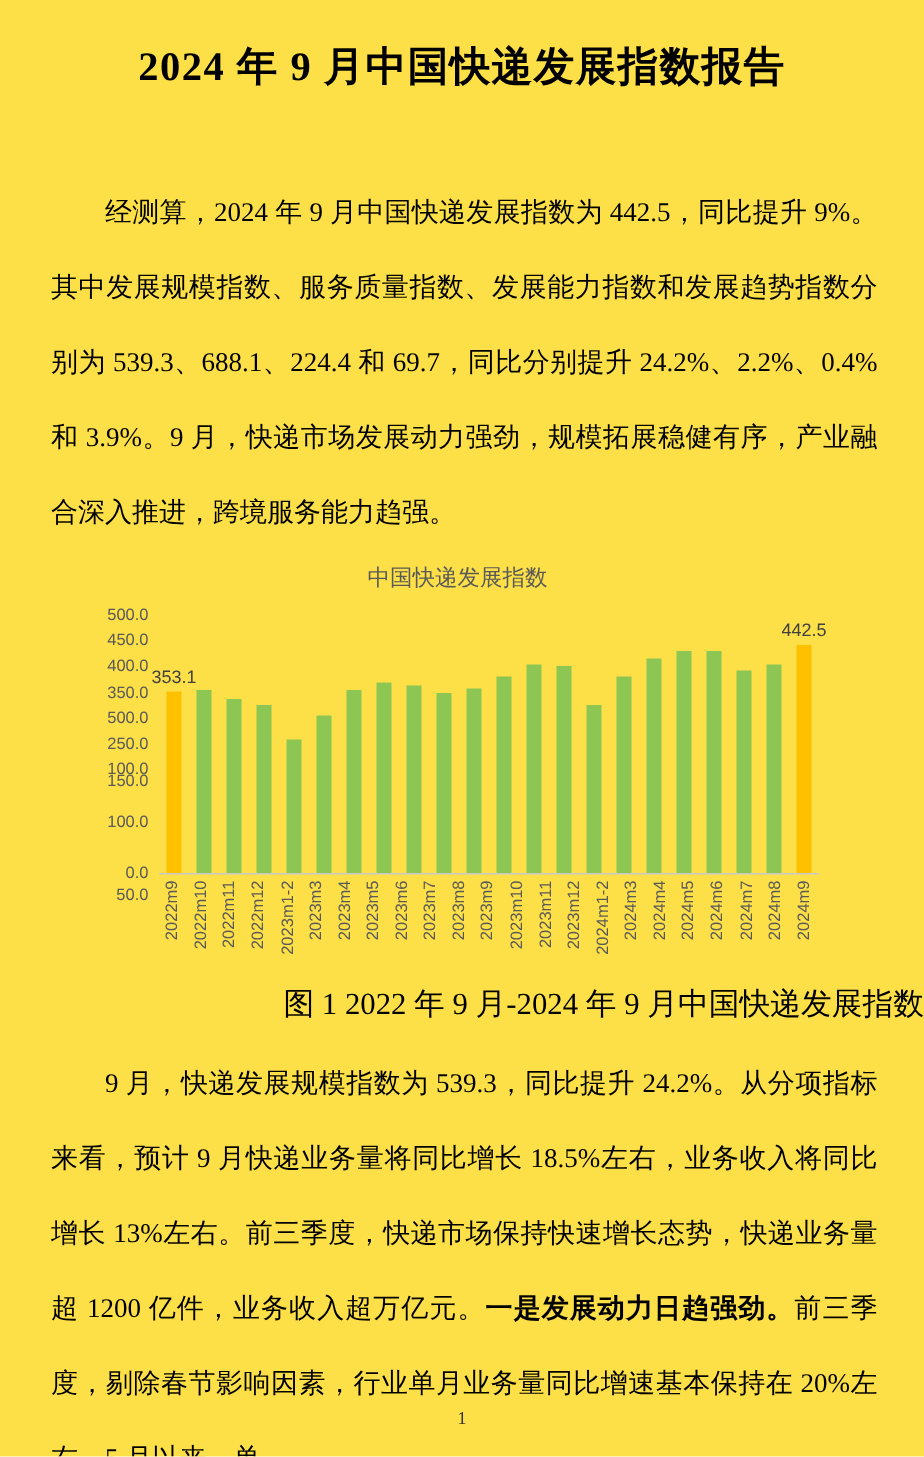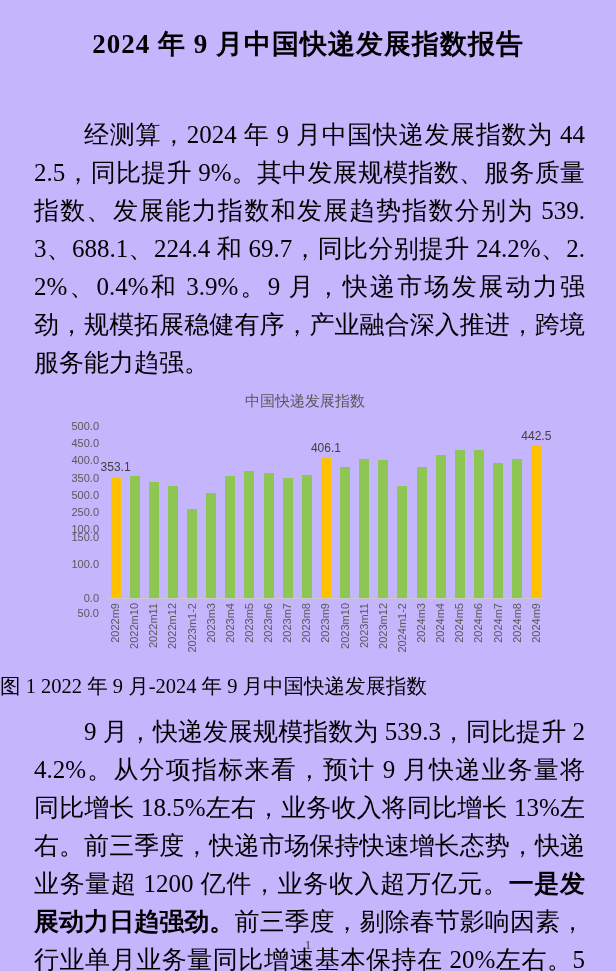--- a/index.html
+++ b/index.html
@@ -1,26 +1,26 @@
 <!DOCTYPE html>
 <html><head>
 <meta charset="utf-8">
 <style>
   html,body{margin:0;padding:0;background:#ffffff;}
   .page{
-    position:relative;width:616px;height:971px;overflow:hidden;background:#c4b5fd;
+    position:relative;width:616px;height:971px;overflow:hidden;background:#fde047;
     font-family:"Liberation Serif","DejaVu Serif",serif;color:#000000;
   }
   .doc-title{
     margin:26px 20px 0 20px;text-align:center;
     font-size:27px;font-weight:bold;line-height:36px;letter-spacing:1px;
   }
   .body-para{
     margin:54px 31px 0 34px;
-    font-size:25px;line-height:38px;
+    font-size:18px;line-height:50px;
     text-align:justify;text-justify:inter-ideograph;
     text-indent:2em;word-break:break-all;
   }
   .body-para b{font-weight:bold;}
   .para2{margin-top:12px;}
   
   .chart{margin:10px 10px 0 64px;width:482px;font-family:"Liberation Sans","DejaVu Sans",sans-serif;}
   .chart-title{text-align:center;font-size:15px;color:#595959;margin-bottom:15px;}
   .chart-body{display:flex;align-items:flex-start;}
   .y-axis{position:relative;width:42px;height:172px;flex:none;}
@@ -32,21 +32,21 @@
     position:absolute;left:50%;transform:translateX(-50%);
     font-size:12px;color:#404040;white-space:nowrap;line-height:12px;text-align:center;
   }
   .x-axis{display:flex;margin-left:42px;margin-top:4px;}
   .xslot{flex:1;display:flex;justify-content:center;align-items:flex-start;}
   .xlabel-text{
     writing-mode:vertical-rl;transform:rotate(180deg);
     font-size:11px;line-height:11px;color:#595959;white-space:nowrap;
   }
   
-  .figure-caption{margin-top:18px;text-align:left;font-size:20.5px;line-height:30px;}
+  .figure-caption{margin-top:18px;text-align:right;font-size:20.5px;line-height:30px;}
   .page-number{position:absolute;bottom:18px;left:0;width:100%;text-align:center;font-size:12px;color:#333333;}
 </style>
 </head>
 <body>
 
 <div class="page">
 
   <h1 class="doc-title">2024 年 9 月中国快递发展指数报告</h1>
 
   <p class="body-para para1">经测算，2024 年 9 月中国快递发展指数为 442.5，同比提升 9%。其中发展规模指数、服务质量指数、发展能力指数和发展趋势指数分别为 539.3、688.1、224.4 和 69.7，同比分别提升 24.2%、2.2%、0.4%和 3.9%。9 月，快递市场发展动力强劲，规模拓展稳健有序，产业融合深入推进，跨境服务能力趋强。</p>
@@ -96,24 +96,20 @@
           <div class="slot">
             <div class="bar" style="height: 125.2px; background: rgb(141, 198, 83);"></div>
           </div>
           <div class="slot">
             <div class="bar" style="height: 120.1px; background: rgb(141, 198, 83);"></div>
           </div>
           <div class="slot">
             <div class="bar" style="height: 123.5px; background: rgb(141, 198, 83);"></div>
           </div>
           <div class="slot">
-            <div class="dlabel" style="bottom: 143.698px;">406.1</div>
-            <div class="bar" style="height: 139.7px; background: rgb(255, 192, 0);"></div>
-          </div>
-          <div class="slot">
             <div class="bar" style="height: 130.7px; background: rgb(141, 198, 83);"></div>
           </div>
           <div class="slot">
             <div class="bar" style="height: 138.6px; background: rgb(141, 198, 83);"></div>
           </div>
           <div class="slot">
             <div class="bar" style="height: 137.6px; background: rgb(141, 198, 83);"></div>
           </div>
           <div class="slot">
             <div class="bar" style="height: 112.1px; background: rgb(141, 198, 83);"></div>

